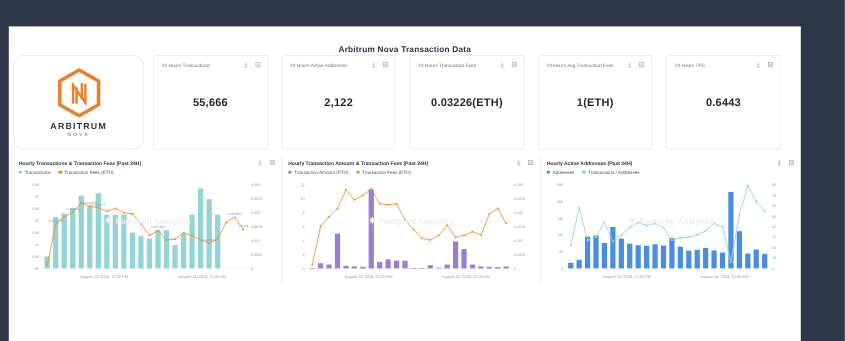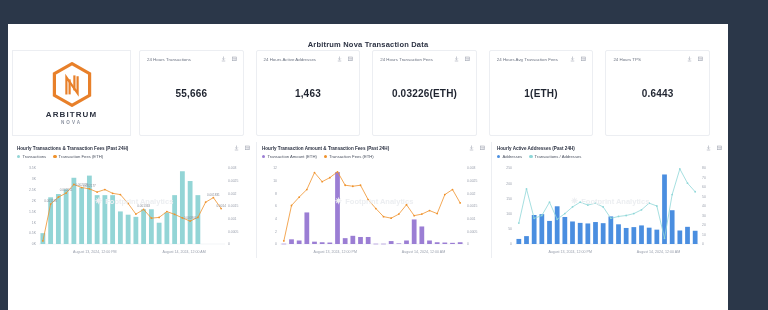--- a/index.html
+++ b/index.html
@@ -14,21 +14,21 @@
   
   .dash-title {
     height:26px; line-height:26px; text-align:center;
     font-size:7.5px; font-weight:bold; color:#2b3142; letter-spacing:.2px;
     padding-top:8px;
   }
 
   
   .kpi-strip { display:flex; gap:0; padding:0 4px; height:86px; }
   .logo-card {
-    width:119px; border:1px solid #eceef2; border-radius:0;
+    width:119px; border:1px solid #eceef2; border-radius:10px;
     display:flex; flex-direction:column; align-items:center; justify-content:center;
     margin-right:8px; background:#fff;
   }
   .logo-hex { width:40px; height:45px; position:relative; }
   .logo-word { margin-top:3px; font-size:8px; font-weight:bold; color:#2e3442; letter-spacing:1.1px; }
   .logo-sub  { font-size:4.6px; font-weight:bold; color:#8d93a1; letter-spacing:2px; margin-top:1px;}
 
   .kpi-card {
     flex:1; border:1px solid #eceef2; border-radius:2px; margin-right:12px;
     position:relative; background:#fff; padding:6px 7px;
@@ -118,21 +118,21 @@
               <path d="M1.5 10 h7" stroke="#9aa0ad" stroke-width="1.1"></path>
             </svg>
           </span>
         <span>
             <svg class="icn" viewBox="0 0 10 12">
               <rect x="1" y="2" width="8" height="7.5" fill="none" stroke="#9aa0ad" stroke-width="1"></rect>
               <path d="M1 4.4 h8 M4 4.4 v5.1 M6.6 4.4 v5.1" stroke="#9aa0ad" stroke-width=".8"></path>
             </svg>
           </span>
       </div>
-      <div class="kpi-value">1,463</div>
+      <div class="kpi-value">2,122</div>
     </div>
 
     <div class="kpi-card">
       <div class="kpi-label">24 Hours Transaction Fees</div>
       <div class="kpi-icons">
         <span>
             <svg class="icn" viewBox="0 0 10 12">
               <path d="M5 1 v6 M2.4 5 L5 7.6 L7.6 5" stroke="#9aa0ad" stroke-width="1.1" fill="none"></path>
               <path d="M1.5 10 h7" stroke="#9aa0ad" stroke-width="1.1"></path>
             </svg>

